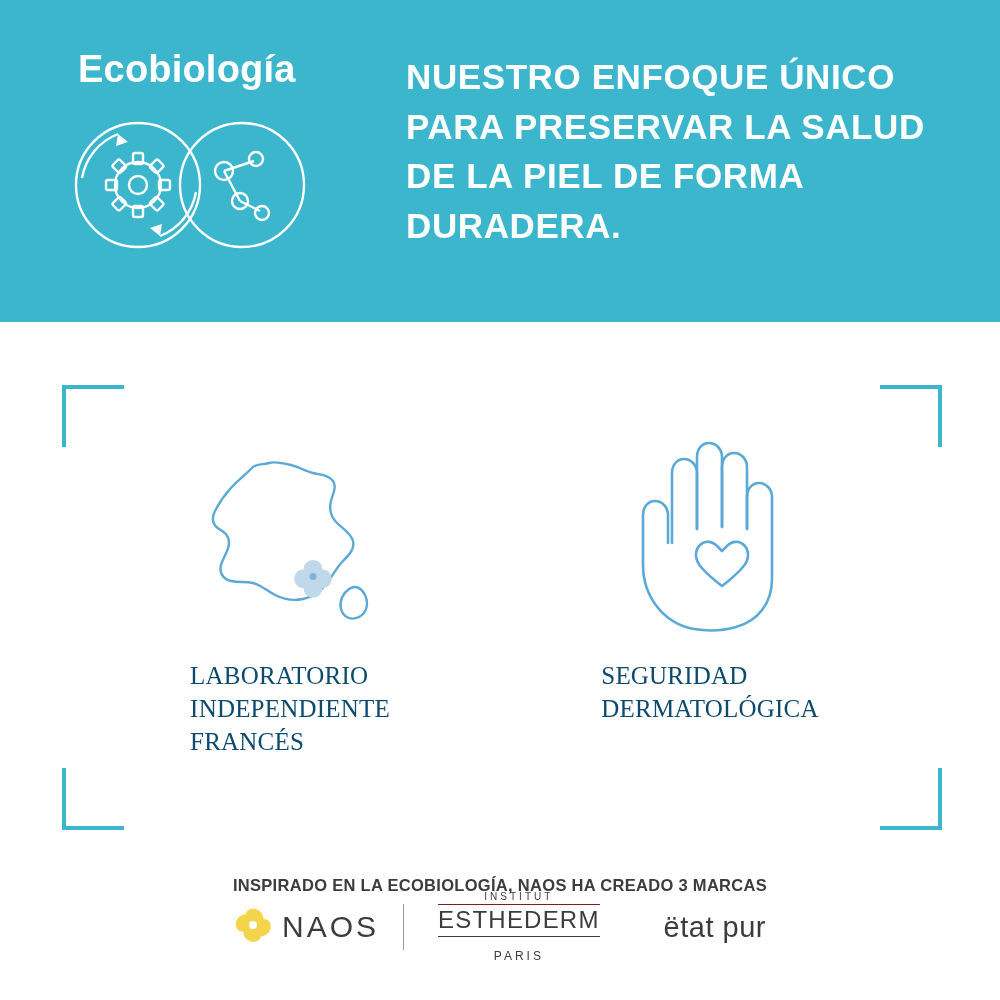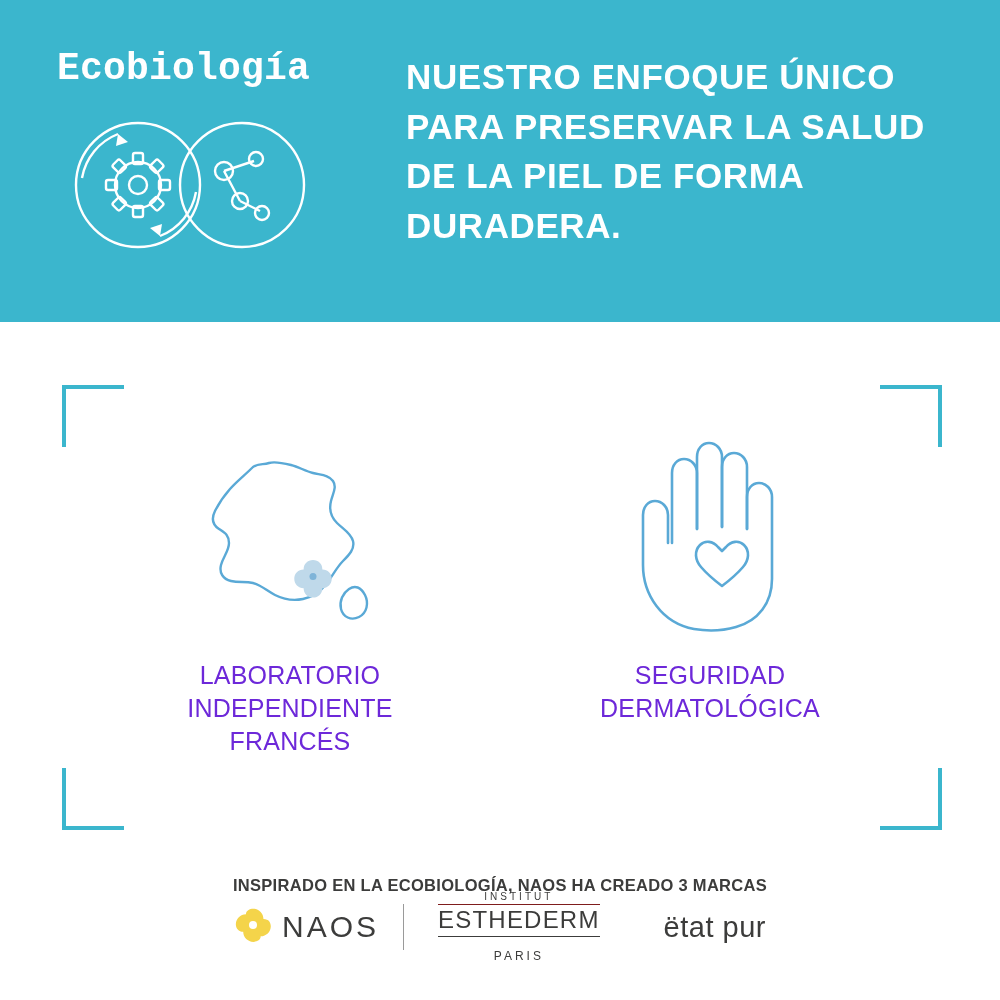--- a/index.html
+++ b/index.html
@@ -25,24 +25,23 @@
     position: absolute;
     left: 0;
     top: 0;
     width: 1000px;
     height: 322px;
     background: #3bb6cd;
     box-sizing: border-box;
   }
   .brand-block {
     position: absolute;
-    left: 57px;
+    left: 78px;
     top: 50px;
     width: 300px;
-    font-family: Liberation Mono, monospace;
   }
   .brand-title {
     font-size: 38px;
     font-weight: bold;
     color: #ffffff;
     letter-spacing: 0.2px;
     line-height: 1;
   }
   .brand-mark {
     position: absolute;
@@ -94,26 +93,27 @@
     align-items: center;
   }
   .feature-art {
     height: 225px;
     display: flex;
     align-items: center;
     justify-content: center;
   }
   .feature-label {
     margin-top: 14px;
-    text-align: center;
+    text-align: left;
     font-size: 25px;
     line-height: 1.32;
-    color: #6d28d9;
+    color: #0c4a6e;
     letter-spacing: 0.2px;
     white-space: pre-line;
+    font-family: Liberation Serif, serif;
   }
 
   
   .footer-caption {
     position: absolute;
     left: 0;
     top: 848px;
     width: 1000px;
     text-align: center;
     font-size: 16.5px;

